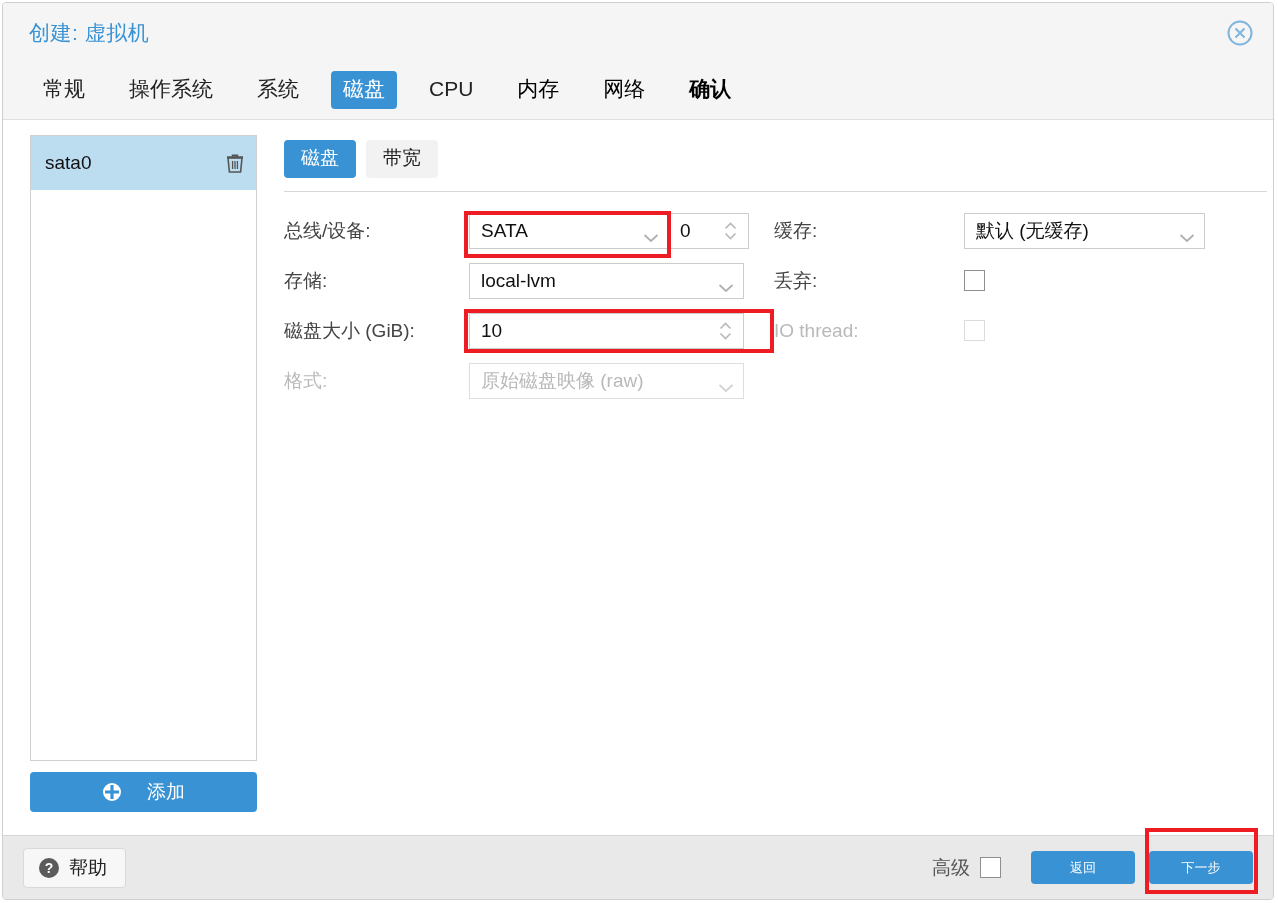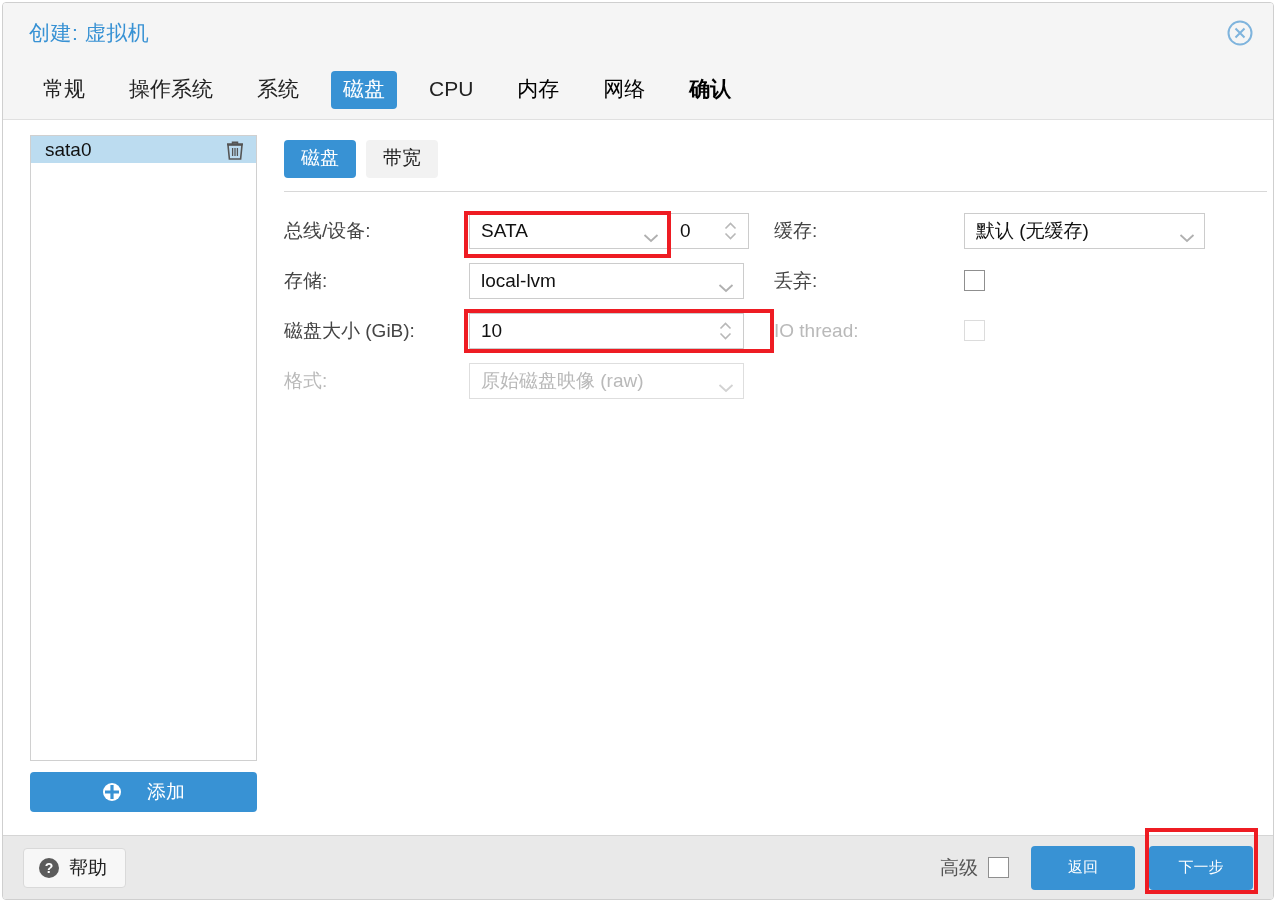--- a/index.html
+++ b/index.html
@@ -103,21 +103,21 @@
   }
   .devlist {
     width: 227px;
     height: 626px;
     border: 1px solid #d0d0d0;
     background: #ffffff;
     box-sizing: border-box;
     overflow: hidden;
   }
   .devrow {
-    height: 27px;
+    height: 54px;
     background: #bcdcf0;
     display: flex;
     align-items: center;
     padding: 0 12px 0 14px;
     box-sizing: border-box;
     cursor: pointer;
   }
   .devrow-label {
     font-size: 19px;
     color: #111111;
@@ -285,31 +285,31 @@
     color: #222222;
     font-family: inherit;
     cursor: pointer;
   }
   .qmark-icon { width: 22px; height: 22px; flex: 0 0 auto; }
   .spacer { flex: 1 1 auto; }
   .adv-wrap {
     display: flex;
     align-items: center;
     gap: 10px;
-    margin-right: 22px;
+    margin-right: 30px;
   }
   .adv-label { font-size: 19px; color: #555555; }
   .blue-btn {
-    height: 44px;
+    height: 33px;
     min-width: 104px;
     background: #3892d4;
     border: none;
     border-radius: 4px;
     color: #ffffff;
-    font-size: 15px;
+    font-size: 13px;
     font-family: inherit;
     cursor: pointer;
     padding: 0 16px;
   }
   .blue-btn + .blue-btn { margin-left: 14px; }
 </style>
 </head>
 <body>
 
 <div class="dialog">

